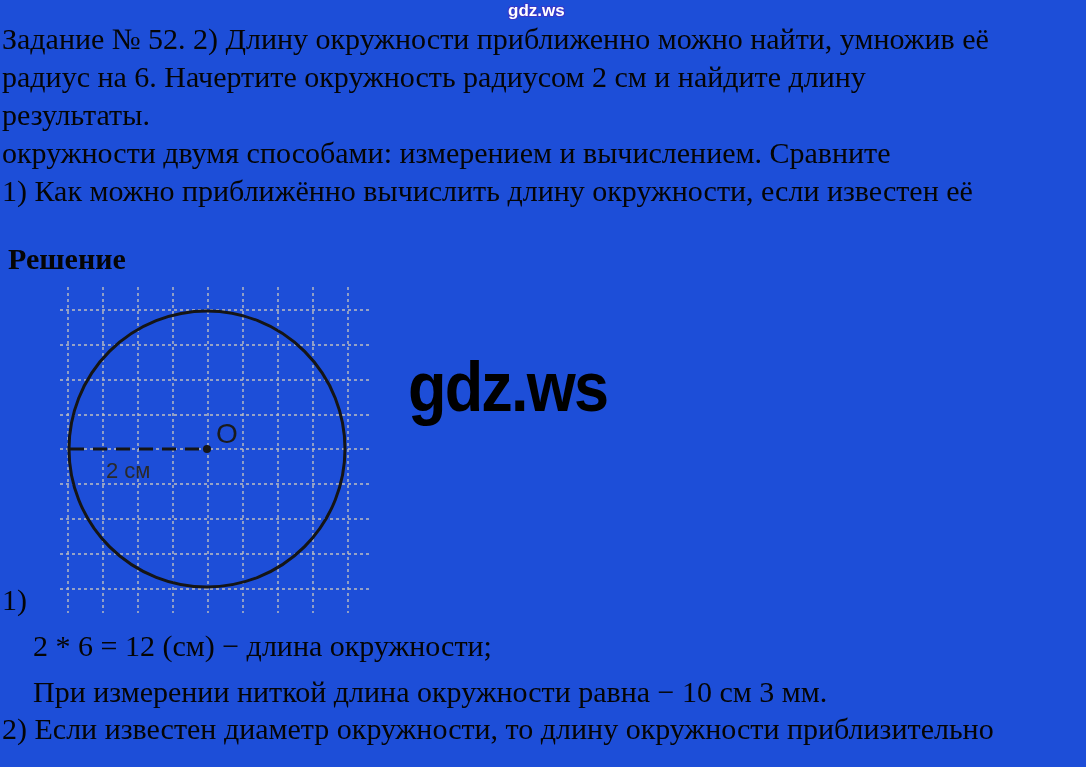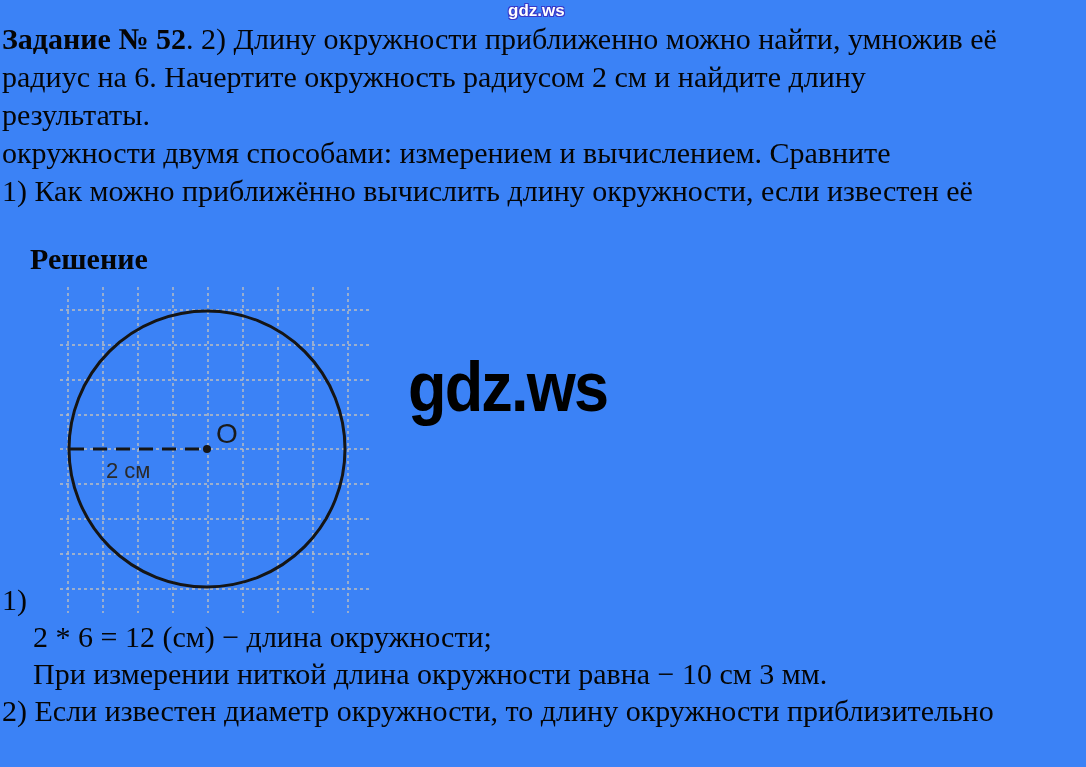--- a/index.html
+++ b/index.html
@@ -1,20 +1,20 @@
 <!DOCTYPE html>
 <html><head>
 <meta charset="utf-8">
 <style>
   html,body{margin:0;padding:0;background:#ffffff;}
   .page{
     position:relative;
     width:1086px;
     height:767px;
-    background:#3b82f6;
+    background:#1d4ed8;
     overflow:hidden;
     font-family:"Liberation Serif", serif;
     color:#050505;
   }
   
   .logo-small{
     position:absolute;
     left:508px; top:1px;
     font-family:"Liberation Sans", sans-serif;
     font-size:17px;
@@ -28,29 +28,28 @@
        1px  1px 0 #3838c8;
   }
   
   .problem{
     position:absolute;
     left:2px; top:20px;
     font-size:30px;
     line-height:38px;
     white-space:nowrap;
   }
-  .problem b{font-weight:bold;}
+  .problem b{font-weight:normal;}
   
   .heading{
     position:absolute;
     left:8px; top:240px;
     font-size:30px;
     line-height:38px;
     font-weight:bold;
-    margin-left:22px;
   }
   
   svg.figure{
     position:absolute;
     left:60px; top:285px;
   }
   .gridline{
     stroke:#bfbfbf;
     stroke-width:1.4;
     stroke-dasharray:3 3;
@@ -91,21 +90,21 @@
     transform-origin:left center;
   }
   
   .answers{
     position:absolute;
     left:2px; top:581px;
     font-size:30px;
     line-height:37px;
     white-space:nowrap;
   }
-  .answers .indent{padding-left:31px;}
+  .answers .indent{padding-left:31px;margin-top:9px;}
 </style>
 </head>
 <body>
 
 <div class="page">
 
   <div class="logo-small">gdz.ws</div>
 
   <div class="problem">
     <div><b>Задание № 52</b><span>. 2) Длину окружности приближенно можно найти, умножив её</span></div>

